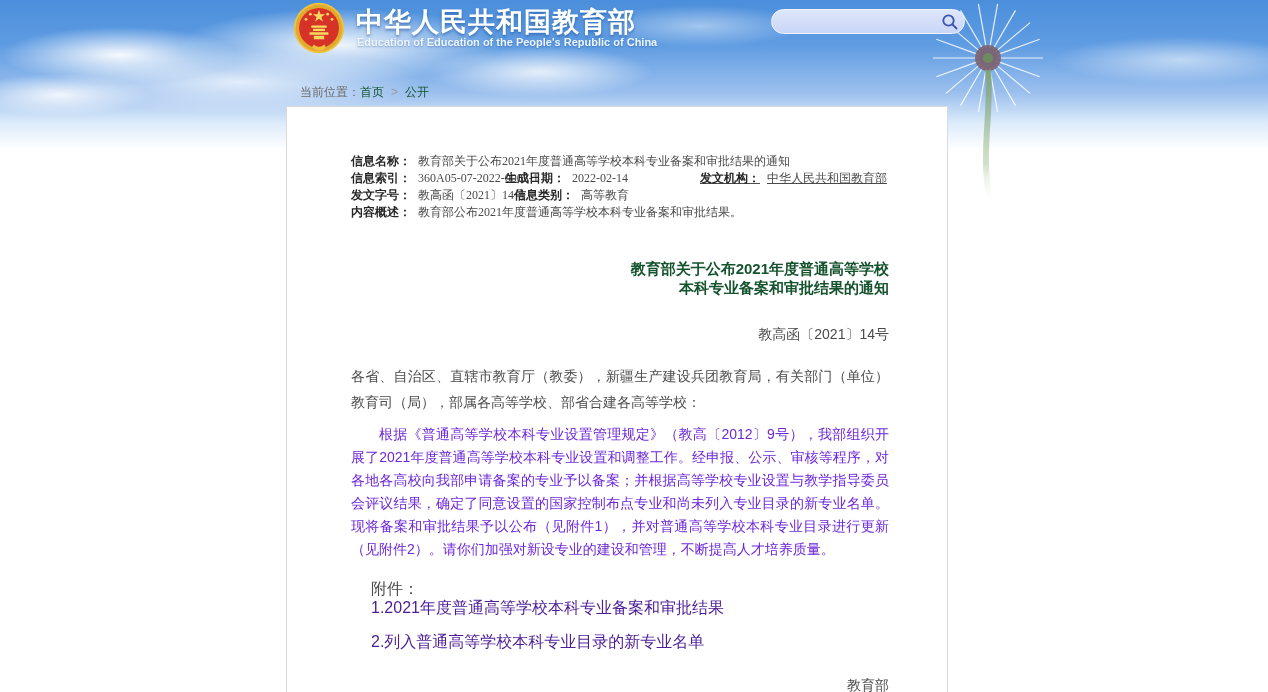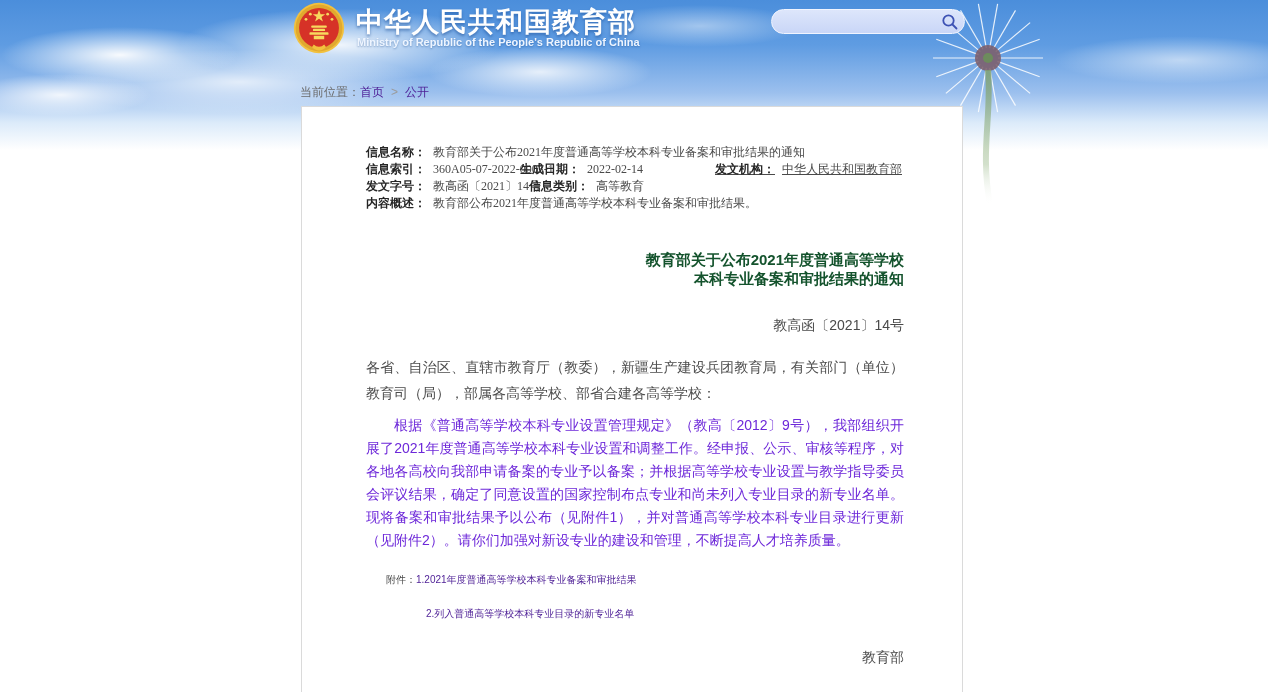--- a/index.html
+++ b/index.html
@@ -30,47 +30,47 @@
     background:linear-gradient(#dde6fb,#c9d6f7); border:1px solid #f0f4ff; border-radius:13px; }
   .search-input { position:absolute; left:12px; top:1px; width:150px; height:21px; border:0;
     background:transparent; outline:none; font-size:12px; color:#33407a; }
   .search-btn { position:absolute; right:5px; top:3px; width:18px; height:18px; border:0;
     background:transparent; cursor:pointer; padding:0; }
 
   .dandelion { position:absolute; left:928px; top:0; width:150px; height:270px; pointer-events:none; }
 
   
   .breadcrumb { position:absolute; left:300px; top:84px; font-size:12px; color:#6b6b6b; }
-  .breadcrumb a { color:#4c1d95; text-decoration:none; cursor:pointer; }
+  .breadcrumb a { color:#14532d; text-decoration:none; cursor:pointer; }
   .crumb-sep { color:#9a9a9a; margin:0 7px; }
 
   
-  .panel { position:absolute; left:301px; top:106px; width:662px; height:586px;
+  .panel { position:absolute; left:286px; top:106px; width:662px; height:586px;
     background:#ffffff; border:1px solid #dadada; border-bottom:0;
-    padding:1px 58px 0 64px; overflow:hidden; }
+    padding:10px 58px 0 64px; overflow:hidden; }
 
   .meta { margin-top:36px; font-family:"Liberation Serif","DejaVu Serif",serif;
     font-size:12px; color:#4a4a4a; }
   .meta-row { display:flex; line-height:17px; white-space:nowrap; }
   .meta-label { font-weight:bold; color:#262626; margin-right:7px; }
   .meta-cell-a { width:154px; display:flex; }
   .meta-cell-b { width:153px; display:flex; }
   .meta-cell-c { display:flex; margin-left:42px;text-decoration:underline; }
   .meta-cell-d { width:137px; display:flex; }
   .meta-cell-e { display:flex; margin-left:26px; }
 
   .doc-title { margin-top:38px; text-align:right; font-size:15px; font-weight:bold;
     color:#14532d; line-height:19px; }
   .doc-number { margin-top:28px; text-align:right; font-size:14px; color:#4a4a4a; line-height:19px; }
 
   .salutation { margin-top:19px; font-size:14px; color:#4c4c4c; line-height:26px; text-align:justify; }
   .body-para { margin-top:8px; font-size:14px; color:#6d28d9; line-height:23px;
     text-align:justify; text-indent:2em; }
 
-  .attach-row { display:flex; font-size:10px; color:#4c4c4c; line-height:19px; padding-left:20px; }
+  .attach-row { display:flex; font-size:16px; color:#4c4c4c; line-height:19px; padding-left:20px;flex-direction:column; }
   .attach-row-1 { margin-top:18px; }
   .attach-row-2 { margin-top:15px; }
   .attach-spacer { display:inline-block; width:40px; }
   .attach-link { color:#4c1d95; text-decoration:none; cursor:pointer; }
 
   .signer   { margin-top:25px; text-align:right; font-size:14px; color:#4c4c4c; line-height:19px; }
 </style>
 </head>
 <body>
 
@@ -121,21 +121,21 @@
     <circle cx="15" cy="20" r="1.6" fill="#f7d95e"></circle>
     <circle cx="45" cy="20" r="1.6" fill="#f7d95e"></circle>
     <rect x="21" y="27" width="18" height="2.6" rx="1" fill="#f7d95e"></rect>
     <rect x="23" y="31" width="14" height="2.6" rx="1" fill="#f7d95e"></rect>
     <rect x="19" y="35" width="22" height="2.8" rx="1" fill="#f7d95e"></rect>
     <rect x="24" y="39" width="12" height="4" fill="#f7d95e"></rect>
     <path d="M22,52 a10,10 0 0 0 16,0 l-2,-3 a8,8 0 0 1 -12,0 z" fill="#f2c13e"></path>
   </svg>
 
   <div class="site-title">中华人民共和国教育部</div>
-  <div class="site-subtitle">Ministry of Republic of the People's Republic of China</div>
+  <div class="site-subtitle">Education of Education of the People's Republic of China</div>
 
   <div class="search-box">
     <input class="search-input" type="text" placeholder="" style="">
     <button class="search-btn" title="">
       <svg viewBox="0 0 18 18" width="18" height="18">
         <circle cx="7.5" cy="7.5" r="5.2" fill="none" stroke="#3d52b4" stroke-width="1.8"></circle>
         <line x1="11.5" y1="11.5" x2="15.5" y2="15.5" stroke="#3d52b4" stroke-width="1.8" stroke-linecap="round"></line>
       </svg>
     </button>
   </div>

